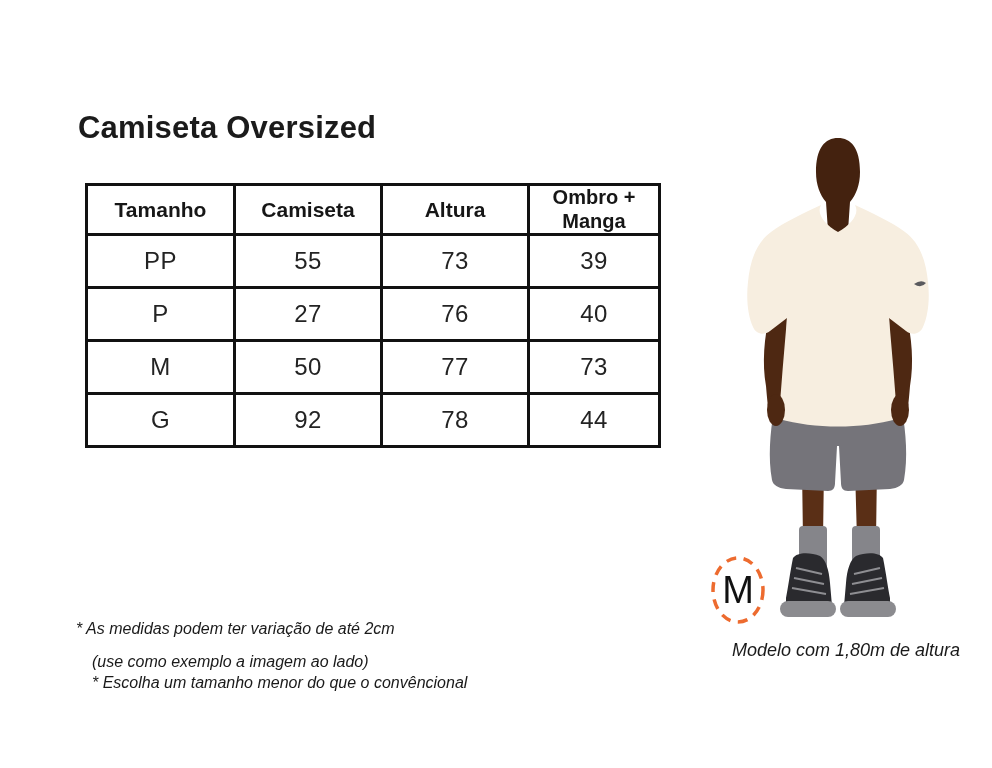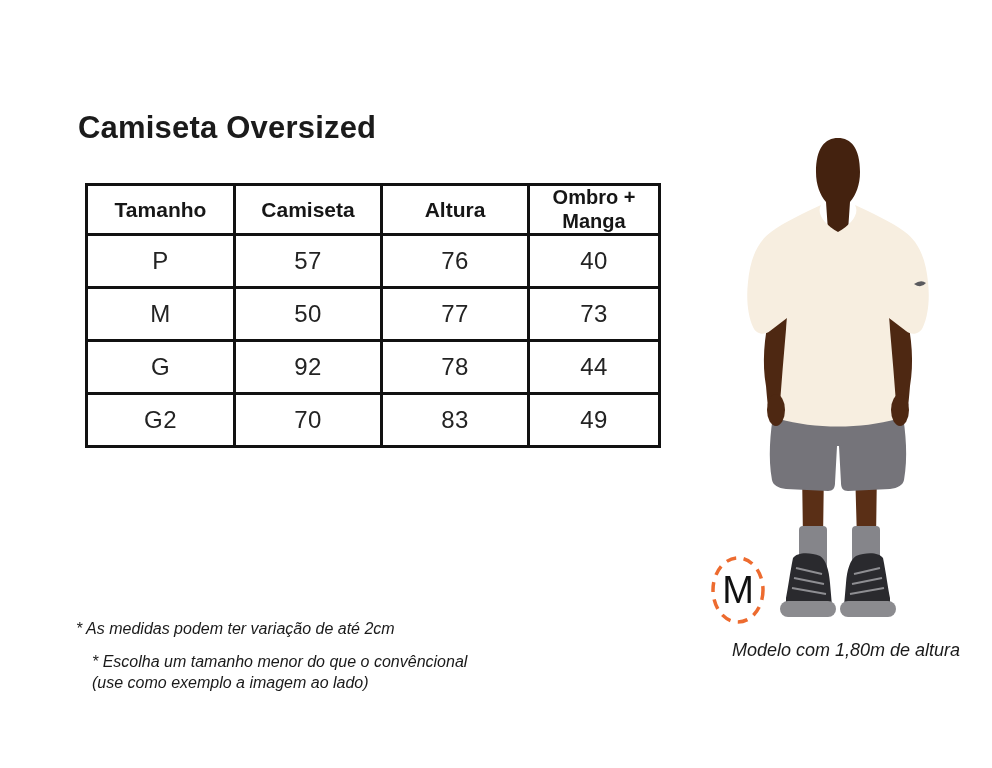--- a/index.html
+++ b/index.html
@@ -88,50 +88,50 @@
   <thead>
     <tr>
       <th>Tamanho</th>
       <th>Camiseta</th>
       <th>Altura</th>
       <th class="multiline">Ombro + Manga</th>
     </tr>
   </thead>
   <tbody>
     <tr>
+      <td>PP</td>
+      <td>55</td>
+      <td>73</td>
+      <td>39</td>
+    </tr>
+    <tr>
       <td>P</td>
-      <td>57</td>
+      <td>27</td>
       <td>76</td>
       <td>40</td>
     </tr>
     <tr>
       <td>M</td>
       <td>50</td>
       <td>77</td>
       <td>73</td>
     </tr>
     <tr>
       <td>G</td>
       <td>92</td>
       <td>78</td>
       <td>44</td>
     </tr>
-    <tr>
-      <td>G2</td>
-      <td>70</td>
-      <td>83</td>
-      <td>49</td>
-    </tr>
   </tbody>
 </table>
 
 <div class="note1">* As medidas podem ter variação de até 2cm</div>
 <div class="note2">
+  <div>(use como exemplo a imagem ao lado)</div>
   <div>* Escolha um tamanho menor do que o convêncional</div>
-  <div>(use como exemplo a imagem ao lado)</div>
 </div>
 
 <div class="figure-wrap">
   <svg width="302" height="510" viewBox="0 0 302 510">
 
     <path fill="#44220F" d="M126,44 C126,20 135,10 148,10 C161,10 170,20 170,44 C170,57 166,67 160,74 L158,103 C158,109 138,109 138,103 L136,74 C130,67 126,57 126,44 Z"></path>
 
     <path fill="#4E2812" d="M80,185 C74,210 72,235 76,258 C77,270 78,280 79,288 C80,297 92,298 93,288 C95,270 96,250 96,230 L97,185 Z"></path>
     <path fill="#4E2812" d="M216,185 C222,210 224,235 220,258 C219,270 218,280 217,288 C216,297 204,298 203,288 C201,270 200,250 200,230 L199,185 Z"></path>
 

